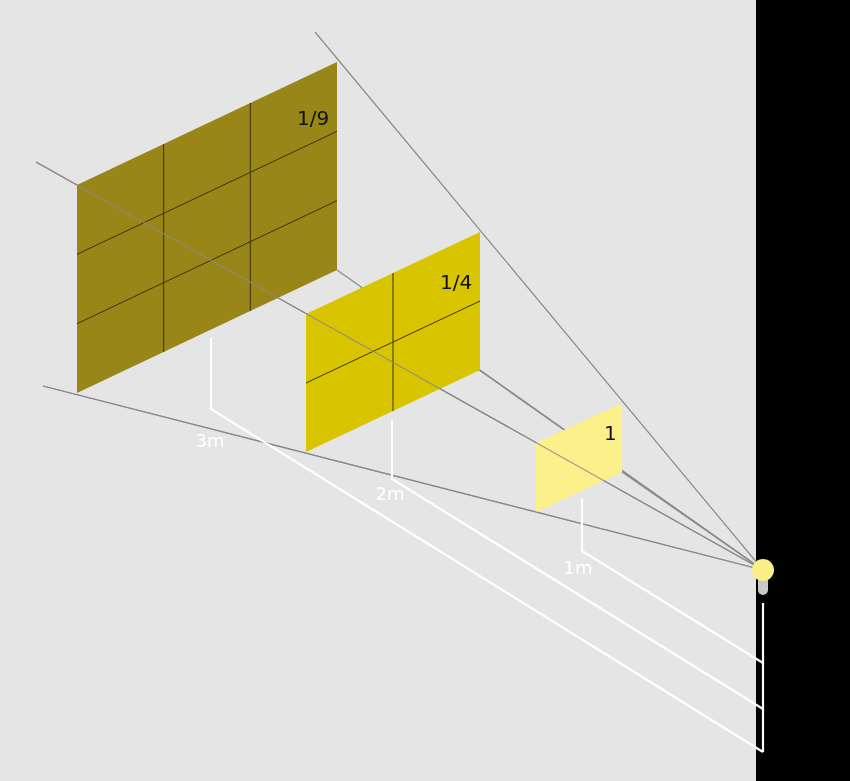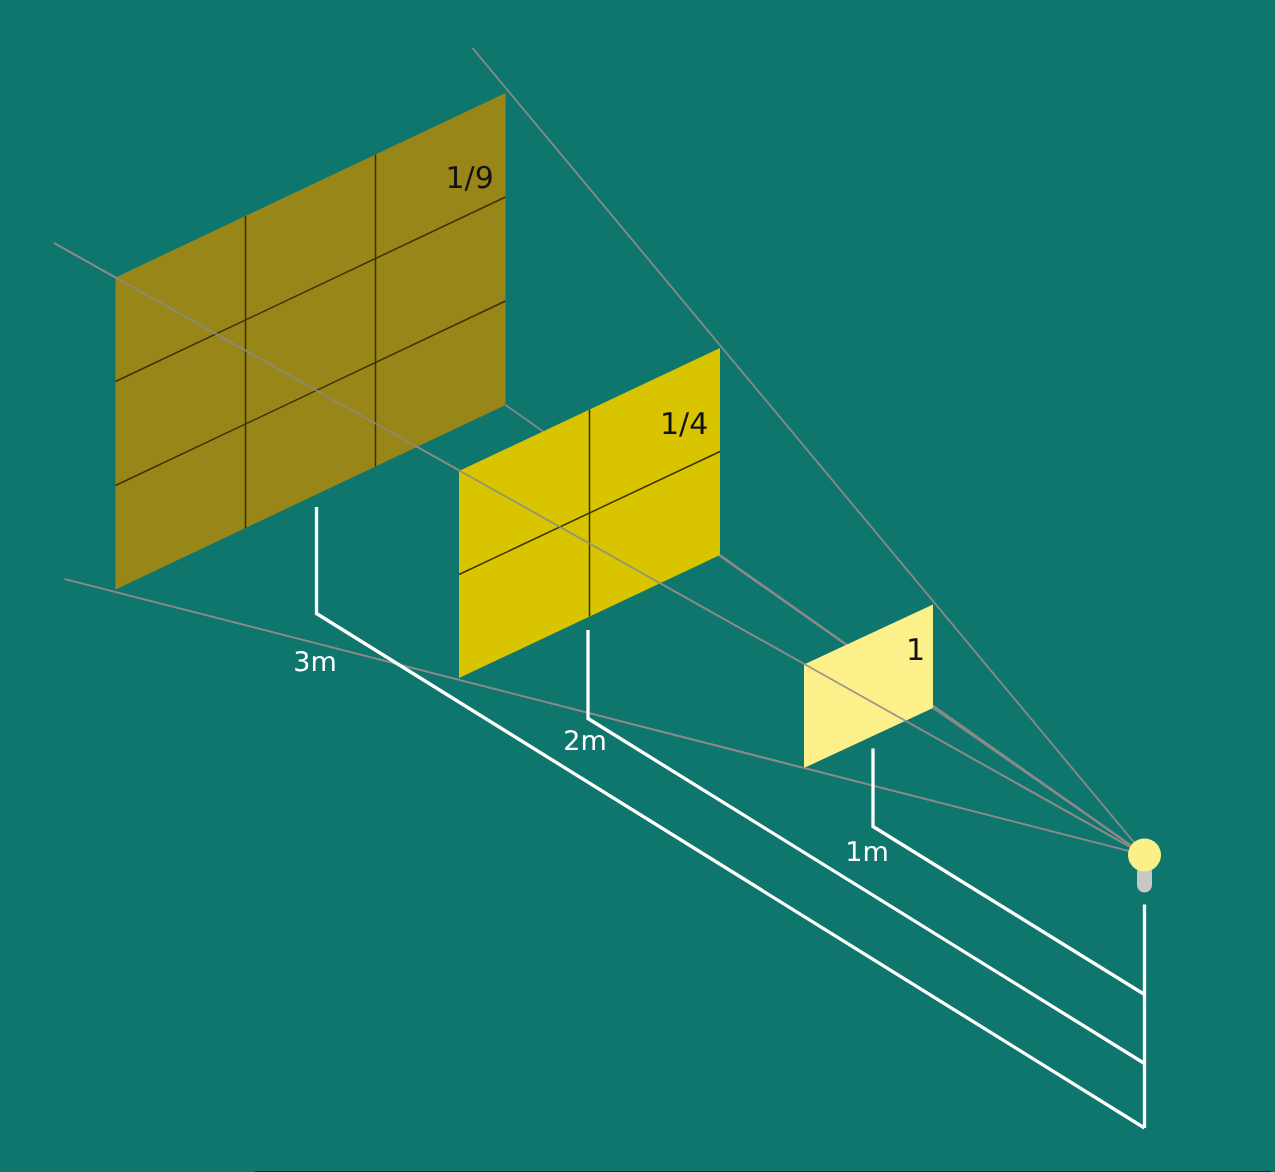--- a/index.html
+++ b/index.html
@@ -1,17 +1,17 @@
 <!DOCTYPE html>
 <html><head>
 <meta charset="utf-8">
 <style>
   html, body { margin:0; padding:0; background:#000; }
   body { width:850px; height:781px; overflow:hidden; }
-  #stage { position:relative; width:850px; height:781px; background:#0f766e; }
+  #stage { position:relative; width:756px; height:781px; background:#e5e5e5; }
   svg { position:absolute; left:0; top:0; }
   .label { font-family:"DejaVu Sans", sans-serif; }
 </style>
 </head>
 <body>
 
 <div id="stage">
   <svg id="svg" width="850" height="781" viewBox="0 0 850 781" xmlns="http://www.w3.org/2000/svg">
     <g id="g-proj">
         <line x1="36" y1="162" x2="763" y2="570" stroke="#8a8a8a" stroke-width="1.2"></line>

